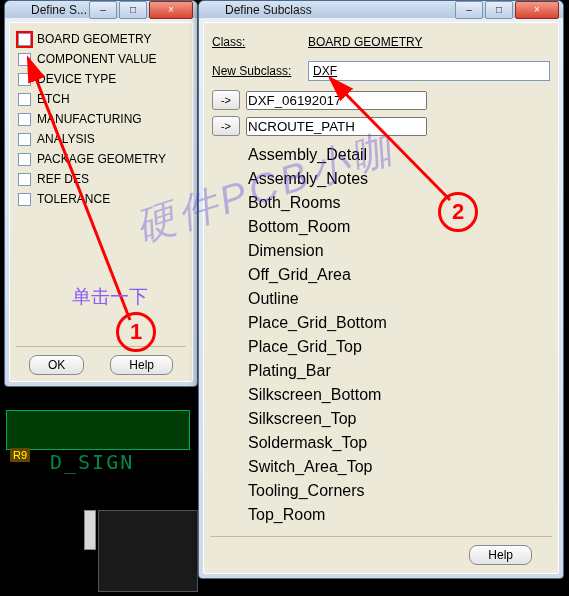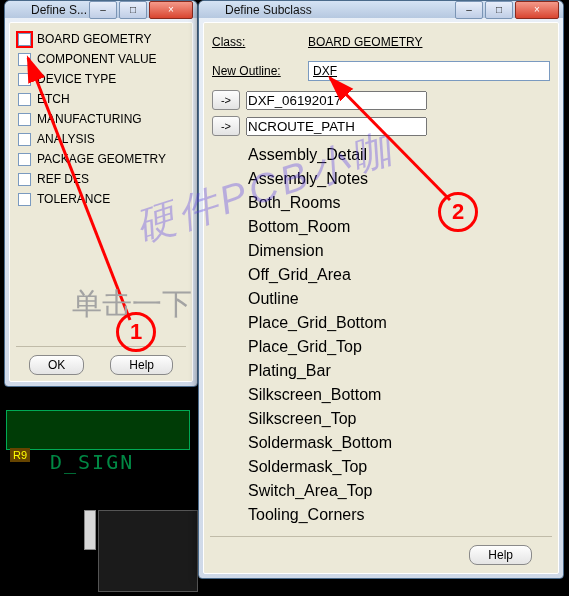--- a/index.html
+++ b/index.html
@@ -57,21 +57,21 @@
   
   .pcb-strip { position:absolute; left:0; top:400px; width:198px; height:110px; background:#000; }
   .pcb-green { position:absolute; left:6px; top:410px; width:184px; height:40px; background:#003c06; border:1px solid #0a5; }
   .pcb-label { position:absolute; left:50px; top:450px; color:#084; font-size:20px; font-family:monospace; letter-spacing:2px; }
   .pcb-r9 { position:absolute; left:10px; top:448px; color:#ff0; font-size:11px; background:#640; padding:1px 3px;}
   .mini-pane { position:absolute; left:98px; top:510px; width:100px; height:82px; background:#1b1b1b; border:1px solid #555; }
   .mini-btn { position:absolute; width:12px; height:40px; background:#d8d8d8; border:1px solid #888; }
 
   
   .annot { position:absolute; pointer-events:none; }
-  .ann-text { color:#a3a3a3; font-size:30px; font-family: Liberation Serif, serif; }
+  .ann-text { color:#8b5cf6; font-size:19px; font-family: Liberation Serif, serif; }
   .ann-circle { width:40px; height:40px; border:3px solid #f00; border-radius:50%; display:flex; align-items:center; justify-content:center; color:#f00; font-size:22px; font-weight:bold; }
   .watermark { position:absolute; font-size:40px; color:rgba(90,60,230,.35); transform:rotate(-18deg); font-family:"Microsoft YaHei",sans-serif; font-style:italic; letter-spacing:4px;}
   svg.arrows { position:absolute; left:0; top:0; width:569px; height:596px; pointer-events:none; }
 
   .app-icon-inner { width:16px; height:16px; background:linear-gradient(135deg,#f55,#5af); border-radius:2px; }
 </style>
 </head>
 <body>
 
 <div class="pcb-strip"></div>
@@ -146,21 +146,21 @@
       <div class="win-btn max">□</div>
       <div class="win-btn close">×</div>
     </div>
   </div>
   <div class="win-body">
     <div class="form-row">
       <span class="lbl">Class:</span>
       <span class="val">BOARD GEOMETRY</span>
     </div>
     <div class="form-row">
-      <span class="lbl">New Outline:</span>
+      <span class="lbl">New Subclass:</span>
       <input type="text" value="DXF" style="">
     </div>
     <div class="nav-row">
       <div class="nav-arrow">-&gt;</div>
       <input type="text" value="DXF_06192017" style="">
     </div>
     <div class="nav-row">
       <div class="nav-arrow">-&gt;</div>
       <input type="text" value="NCROUTE_PATH" style="">
     </div>
@@ -171,21 +171,20 @@
       <div class="sub-item">Both_Rooms</div>
       <div class="sub-item">Bottom_Room</div>
       <div class="sub-item">Dimension</div>
       <div class="sub-item">Off_Grid_Area</div>
       <div class="sub-item">Outline</div>
       <div class="sub-item">Place_Grid_Bottom</div>
       <div class="sub-item">Place_Grid_Top</div>
       <div class="sub-item">Plating_Bar</div>
       <div class="sub-item">Silkscreen_Bottom</div>
       <div class="sub-item">Silkscreen_Top</div>
-      <div class="sub-item">Soldermask_Bottom</div>
       <div class="sub-item">Soldermask_Top</div>
       <div class="sub-item">Switch_Area_Top</div>
       <div class="sub-item">Tooling_Corners</div>
       <div class="sub-item">Top_Room</div>
     </div>
 
     <div class="help-row">
       <button class="stdbtn">Help</button>
     </div>
   </div>

